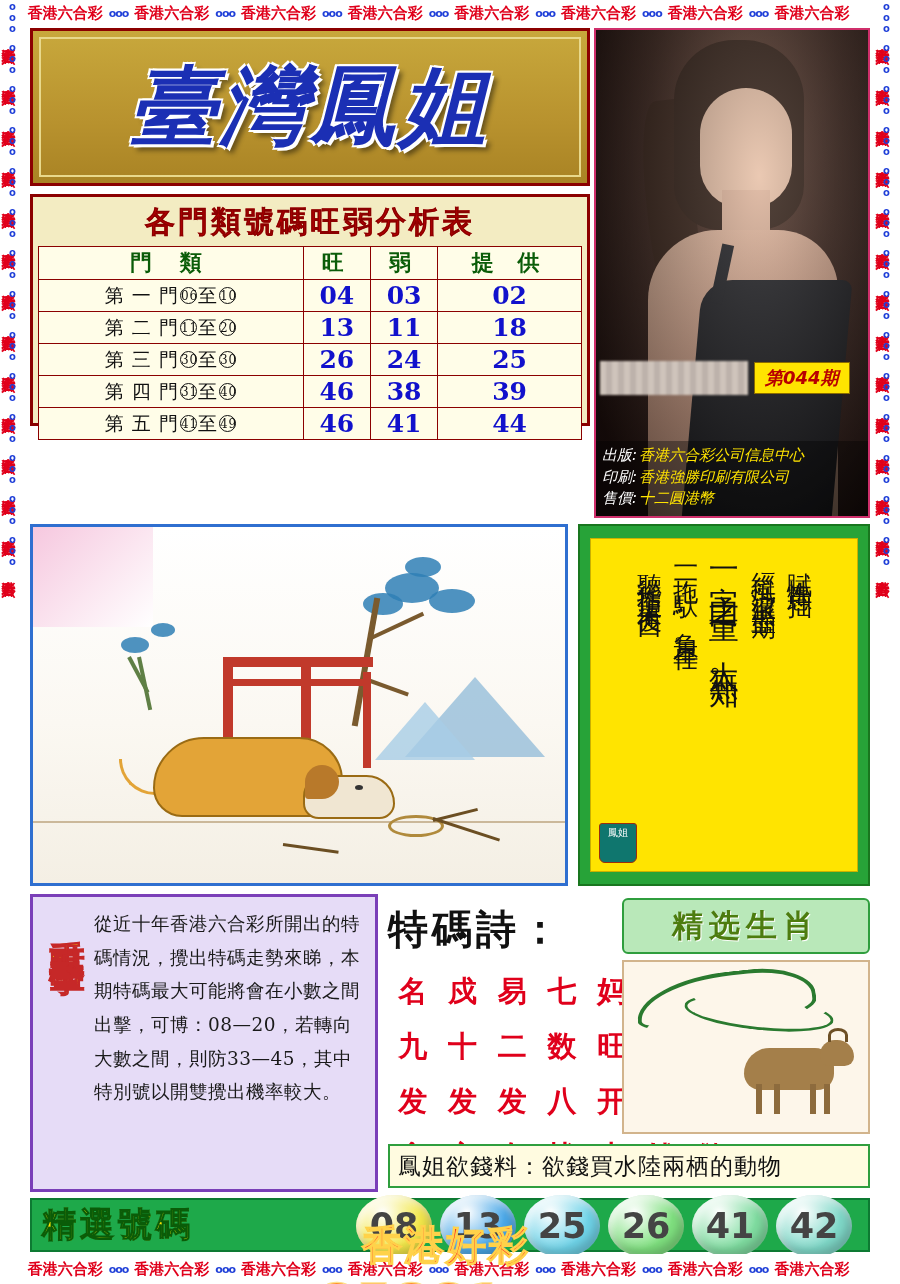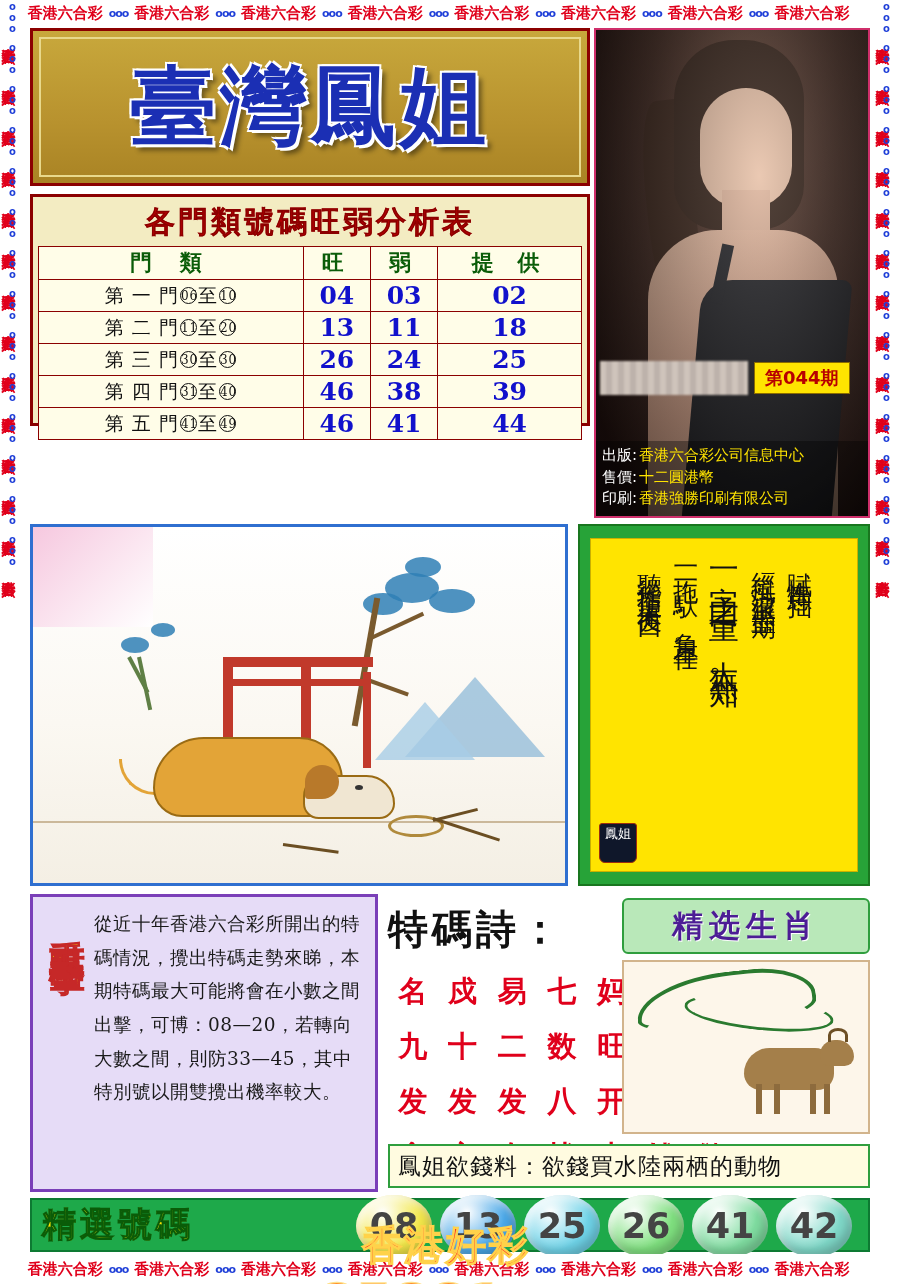--- a/index.html
+++ b/index.html
@@ -48,20 +48,21 @@
     top: 26px; left: 26px;
     width: 848px; height: 1228px;
     background: #ffffff;
   }
 
   
   .header {
     position: absolute; top: 2px; left: 4px;
     width: 840px; height: 158px;
     display: flex;
+    font-style: italic;
   }
   .title-box {
     width: 560px; height: 158px;
     background: linear-gradient(#c8a83c, #b8922e 60%, #a98324);
     border: 3px solid #8b0000;
     position: relative;
     overflow: hidden;
   }
   .title-box::before {
     content: "";
@@ -314,22 +315,22 @@
     font-size: 25px;
     color: #111;
     letter-spacing: 7px;
     line-height: 1.05;
     margin: 0 4px;
   }
   .poem-col.big { font-size: 30px; letter-spacing: 9px; }
   .poem-stamp {
     position: absolute; left: 8px; bottom: 8px;
     width: 38px; height: 40px;
-    background: #0f172a; border: 1px solid #9c2d0c;
-    color: #fff; font-size: 13px; text-align: center;
+    background: #0f766e; border: 1px solid #9c2d0c;
+    color: #fff; font-size: 10px; text-align: center;
     line-height: 1.1; padding-top: 3px;
     border-radius: 3px 3px 6px 6px;
   }
 
   
   .focus-box {
     position: absolute; top: 868px; left: 4px;
     width: 348px; height: 298px;
     background: #e6dcf7;
     border: 3px solid #7a3fb8;
@@ -380,21 +381,21 @@
   .zodiac-banner {
     position: absolute; top: 872px; left: 596px;
     width: 248px; height: 56px;
     background: #b9e8b9;
     border: 2px solid #2f9e3e;
     border-radius: 6px;
     display: flex; align-items: center; justify-content: center;
   }
   .zodiac-banner span {
     font-family: "DejaVu Serif", serif;
-    font-size: 31px; font-weight: bold; color: #4c1d95;
+    font-size: 31px; font-weight: bold; color: #4d7c0f;
     letter-spacing: 6px;
     text-shadow: 1px 1px 0 #ffffff;
   }
   .zodiac-pic {
     position: absolute; top: 934px; left: 596px;
     width: 248px; height: 174px;
     background: #fdf6ea;
     border: 2px solid #d2b48c;
     overflow: hidden;
   }
@@ -622,26 +623,26 @@
       <div class="issue-row">
         <div class="blur-tag"></div>
         <div class="issue-badge">第044期</div>
       </div>
       <div class="pub-info">
         <div class="pub-line">
           <span class="pub-key">出版:</span>
           <span class="pub-val">香港六合彩公司信息中心</span>
         </div>
         <div class="pub-line">
+          <span class="pub-key">印刷:</span>
+          <span class="pub-val">香港強勝印刷有限公司</span>
+        </div>
+        <div class="pub-line">
           <span class="pub-key">售價:</span>
           <span class="pub-val">十二圓港幣</span>
-        </div>
-        <div class="pub-line">
-          <span class="pub-key">印刷:</span>
-          <span class="pub-val">香港強勝印刷有限公司</span>
         </div>
       </div>
     </div>
   </div>
 
   <div class="analysis">
     <div class="analysis-title">各門類號碼旺弱分析表</div>
     <table class="an">
       <thead>
         <tr>

